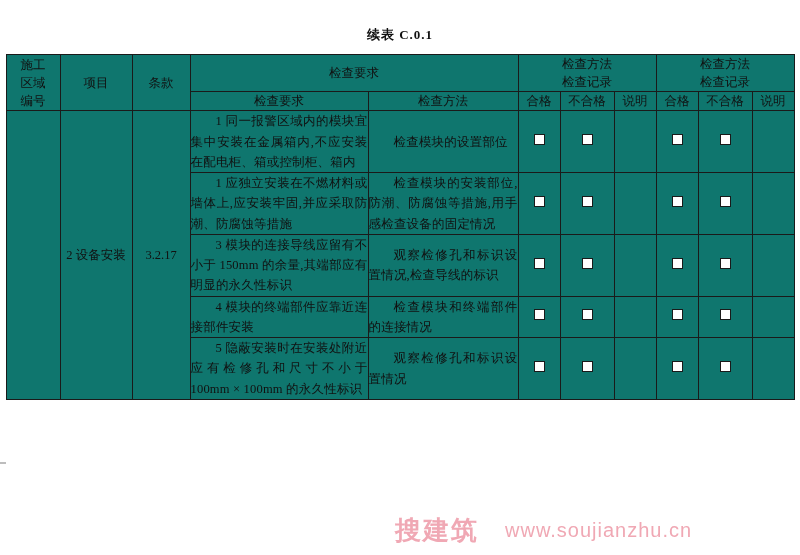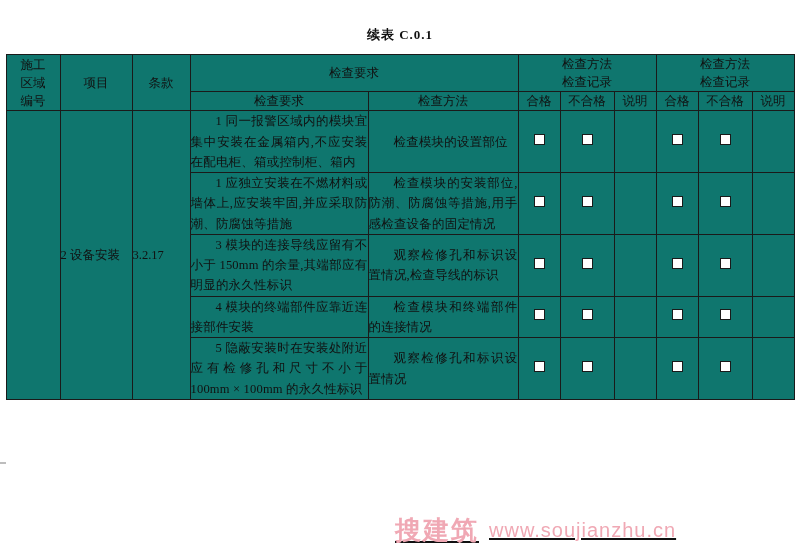--- a/index.html
+++ b/index.html
@@ -54,21 +54,21 @@
     line-height: 1.45;
     padding: 5px 2px;
     font-size: 12.5px;
   }
 
   th.hcell .stack {
     display: block;
   }
 
   td.vcenter {
-    text-align: left;
+    text-align: center;
     vertical-align: middle;
     font-size: 12.5px;
     margin-left: 32px;
   }
 
   td.req {
     padding: 6px 7px 6px 7px;
     text-align: justify;
     text-align-last: left;
     line-height: 1.62;
@@ -121,34 +121,33 @@
   .watermark {
     position: absolute;
     left: 395px;
     top: 508px;
     width: 400px;
     height: 44px;
     pointer-events: none;
     display: flex;
     align-items: center;
     white-space: nowrap;
-    text-decoration: underline;
   }
   .wm-cn {
     font-size: 26px;
     font-weight: bold;
     color: #f0a8b4;
     letter-spacing: 2px;
     font-family: "Liberation Serif", "DejaVu Serif", serif;
   }
   .wm-url {
     font-size: 20px;
     color: #f0a8b4;
     letter-spacing: 1px;
-    margin-left: 10px;
+    margin-left: 26px;
     font-family: "Liberation Sans", sans-serif;
   }
 
   .edge-mark {
     position: absolute;
     left: 0px;
     top: 462px;
     width: 6px;
     height: 2px;
     background: #bdbdbd;

